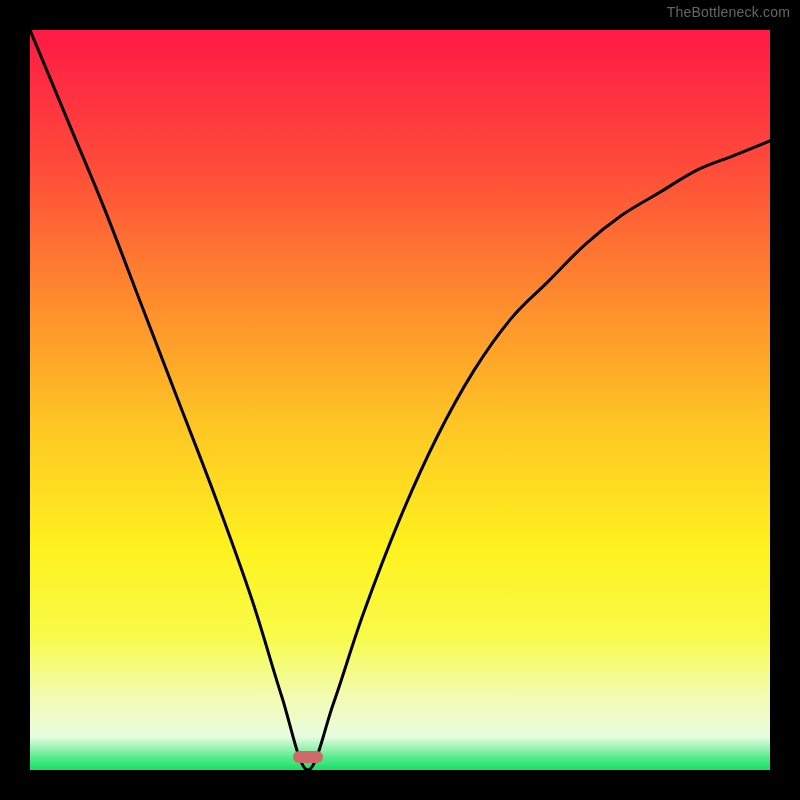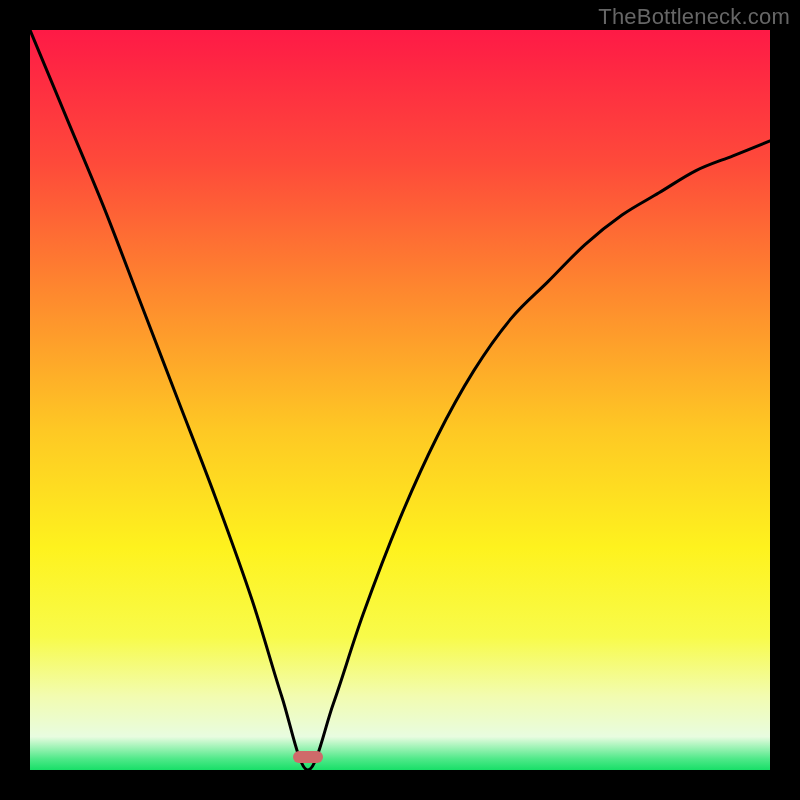--- a/index.html
+++ b/index.html
@@ -24,21 +24,21 @@
     left: 0;
     top: 0;
     width: 740px;
     height: 740px;
   }
   .watermark {
     position: absolute;
     top: 4px;
     right: 10px;
     color: #666;
-    font-size: 22px;
+    font-size: 14px;
     letter-spacing: 0.2px;
   }
   svg.curve {
     position: absolute;
     left: 0;
     top: 0;
     width: 740px;
     height: 740px;
   }
   .marker {

